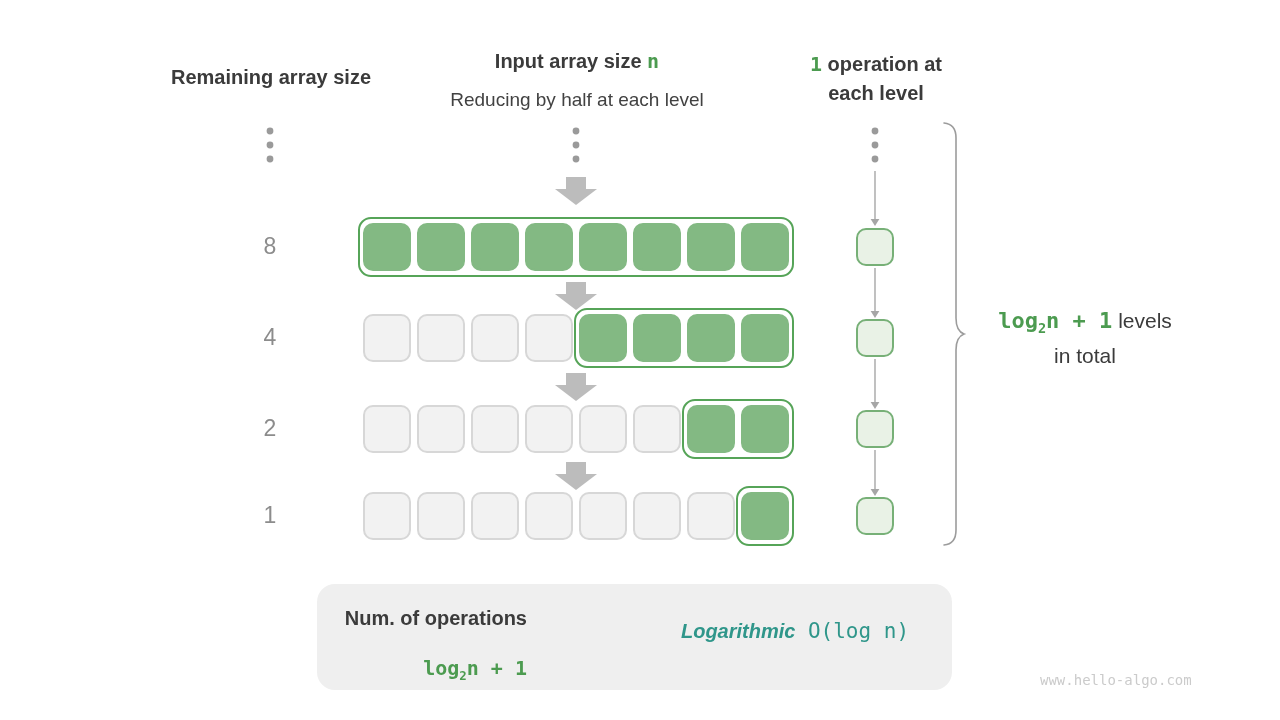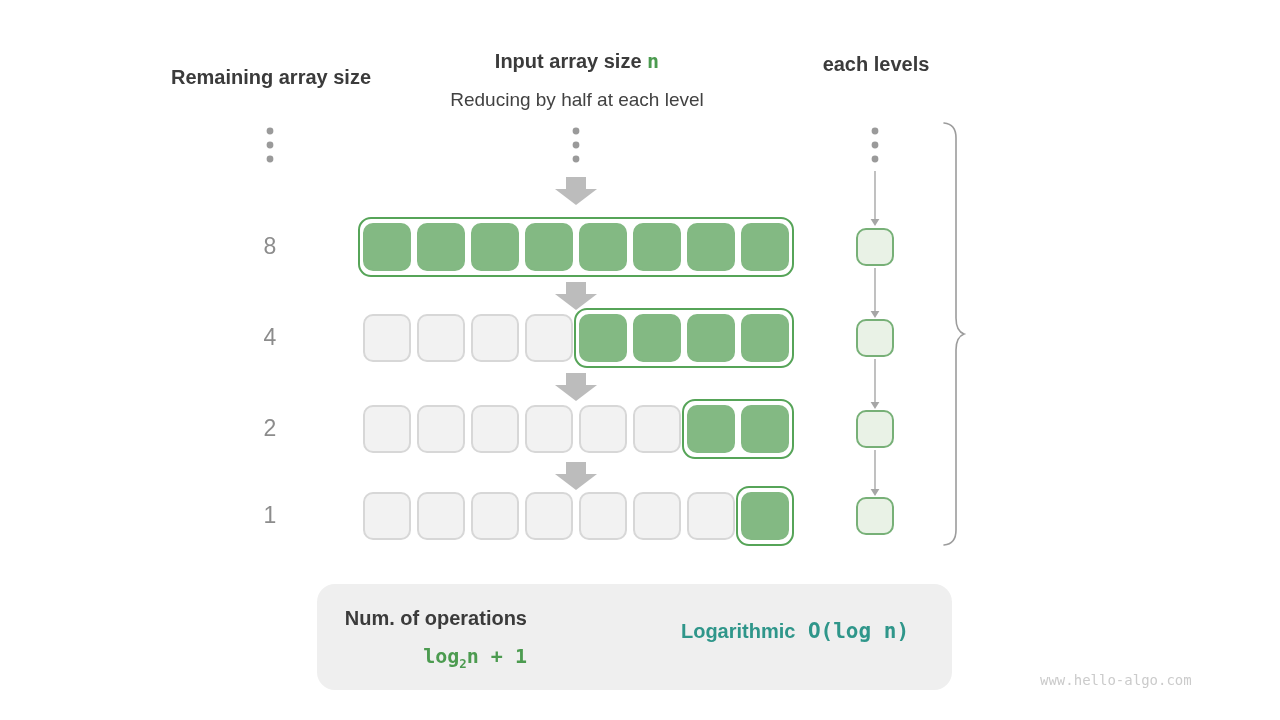--- a/index.html
+++ b/index.html
@@ -17,21 +17,21 @@
   .cell{width:48px;height:48px;border-radius:10px;background:#f2f2f2;border:2px solid #d7d7d7;box-sizing:border-box;}
   .cell.green{background:#83b983;border:2px solid #83b983;}
   .hl{border:2px solid #56a458;border-radius:13px;box-sizing:border-box;}
   .op{width:38px;height:38px;border-radius:10px;background:#e9f2e6;border:2.5px solid #77b077;box-sizing:border-box;}
   .brace-note{font-size:21px;line-height:28px;color:#3b3b3b;}
   .brace-note .formula{font-size:22px;}
   .panel{background:#efefef;border-radius:18px;}
   .panel-title{font-weight:bold;font-size:20px;color:#3b3b3b;}
   .panel-green{font-size:20px;}
   .teal{color:#2f968a;}
-  .teal-word{font-weight:bold;font-size:20px;}
+  .teal-word{font-weight:bold;font-size:20px;font-style:italic;}
   .teal-o{font-size:21px;}
   .watermark{font-family:"DejaVu Sans Mono",monospace;font-size:14px;color:#cbcbcb;}
   svg{display:block;}
 </style>
 </head>
 <body>
 
 <div id="canvas">
 
   <svg class="abs" style="left:0;top:0;" width="1280" height="720" viewBox="0 0 1280 720">
@@ -80,21 +80,22 @@
   </div>
 
   <div class="abs center" style="left:396px;top:47px;width:362px;line-height:28px;">
     <div>
       <span class="h-bold">Input array size </span><span class="green-mono" style="font-size:20px;">n</span>
     </div>
     <div class="h-sub" style="margin-top:9px;">Reducing by half at each level</div>
   </div>
 
   <div class="abs center h-bold" style="left:775px;top:50px;width:202px;line-height:29px;">
-    <div>each levels</div>
+    <div><span class="green-mono" style="font-size:20px;">1</span><span> operation at</span></div>
+    <div>each level</div>
   </div>
 
   <div id="rows">
       <div class="abs row-label" style="left: 235px; top: 233px;">8</div>
       <div class="abs cell-row" style="left: 363px; top: 223px;">
         <div class="cell green"></div>
         <div class="cell green"></div>
         <div class="cell green"></div>
         <div class="cell green"></div>
         <div class="cell green"></div>
@@ -138,32 +139,38 @@
         <div class="cell"></div>
         <div class="cell"></div>
         <div class="cell"></div>
         <div class="cell"></div>
         <div class="cell green"></div>
       </div>
       <div class="abs hl" style="left: 736px; top: 486px; width: 58px; height: 60px;"></div>
       <div class="abs op" style="left: 856px; top: 497px;"></div>
     </div>
 
+  <div class="abs center brace-note" style="left:985px;top:307px;width:200px;">
+    <div>
+      <span class="green-mono formula"><span>log</span><sub>2</sub><span>n + 1</span></span><span> levels</span>
+    </div>
+    <div>in total</div>
+  </div>
 
   <div class="abs panel" style="left:317px;top:584px;width:635px;height:106px;"></div>
 
   <div class="abs center" style="left:327px;top:607px;width:200px;text-align:right;">
     <div class="panel-title">Num. of operations</div>
-    <div class="green-mono panel-green" style="margin-top:14px;">
+    <div class="green-mono panel-green" style="margin-top:26px;">
       <span>log</span><sub>2</sub><span>n + 1</span>
     </div>
   </div>
 
   <div class="abs center" style="left:655px;top:607px;width:280px;">
     <div style="margin-top:12px;">
       <span class="teal teal-word">Logarithmic</span>
-      <span class="teal teal-o mono" style="font-weight:bold;margin-left:8px;">O(log n)</span>
+      <span class="teal teal-o mono" style="font-weight:normal;margin-left:8px;">O(log n)</span>
     </div>
   </div>
 
   <div class="abs watermark" style="left:1040px;top:672px;width:200px;text-align:left;">www.hello-algo.com</div>
 
 </div>
 
 </body></html>

